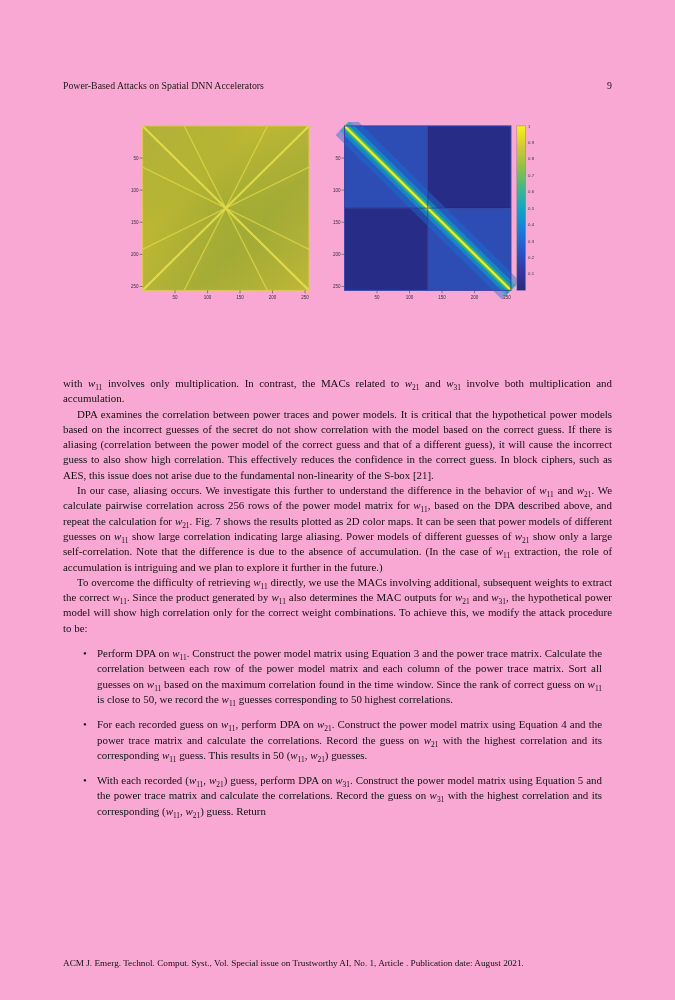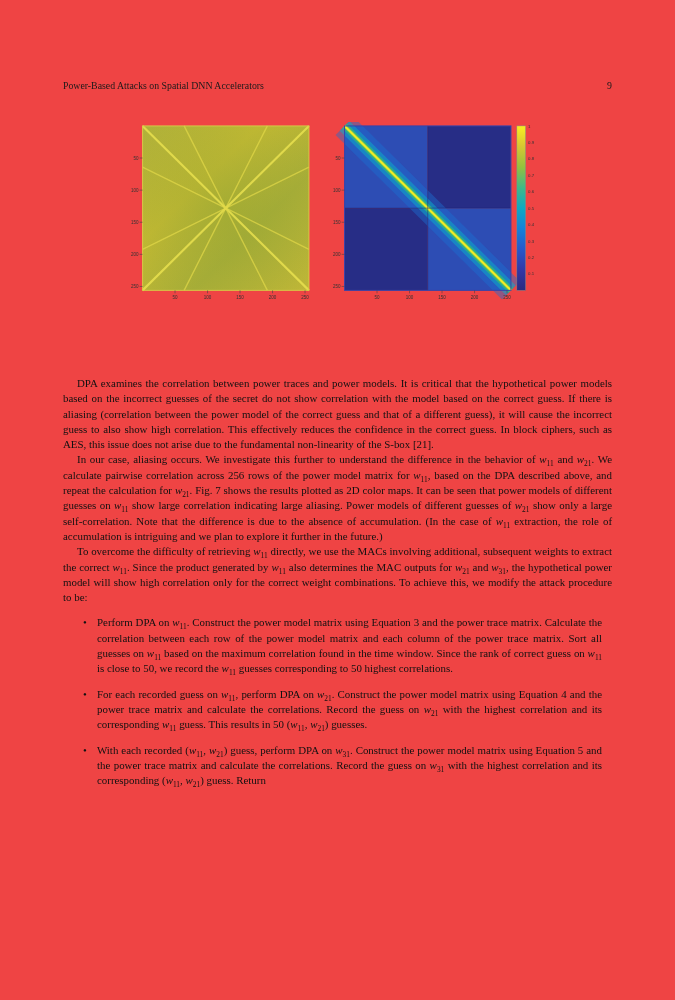--- a/index.html
+++ b/index.html
@@ -1,16 +1,16 @@
 <!DOCTYPE html>
 <html><head>
 <meta charset="utf-8">
 <style>
   html,body{margin:0;padding:0;background:#ffffff;}
-  .page{position:relative;width:675px;height:1000px;background:#ef4444;overflow:hidden;
+  .page{position:relative;width:675px;height:1000px;background:#f9a8d4;overflow:hidden;
         font-family:"Liberation Serif","DejaVu Serif",serif;color:#111;}
   .runhead{position:absolute;top:80px;left:63px;right:63px;display:flex;
            justify-content:space-between;font-size:9.8px;color:#1a1a1a;}
   .figures{position:absolute;top:122px;left:63px;width:549px;display:flex;
            justify-content:center;align-items:flex-start;gap:6px;}
   .figures svg{height:186px;display:block;}
   .tick{font-family:"Liberation Sans","DejaVu Sans",sans-serif;font-size:4.6px;fill:#333;}
   .cbt{font-family:"Liberation Sans","DejaVu Sans",sans-serif;font-size:4.4px;fill:#333;}
   .caption{position:absolute;top:314px;left:63px;width:549px;font-size:10.3px;
            line-height:13.8px;text-align:left;color:#111;}
@@ -141,24 +141,26 @@
         <text class="cbt" x="209.5" y="106.3">0.4</text>
         <text class="cbt" x="209.5" y="123.1">0.3</text>
         <text class="cbt" x="209.5" y="139.9">0.2</text>
         <text class="cbt" x="209.5" y="156.7">0.1</text>
       </g>
     </svg>
   </div>
 
 
   <div class="bodytext">
+    <p>with <i>w</i><sub>11</sub> involves only multiplication. In contrast, the MACs related to <i>w</i><sub>21</sub> and <i>w</i><sub>31</sub> involve both multiplication and accumulation.</p>
     <p class="indent">DPA examines the correlation between power traces and power models. It is critical that the hypothetical power models based on the incorrect guesses of the secret do not show correlation with the model based on the correct guess. If there is aliasing (correlation between the power model of the correct guess and that of a different guess), it will cause the incorrect guess to also show high correlation. This effectively reduces the confidence in the correct guess. In block ciphers, such as AES, this issue does not arise due to the fundamental non-linearity of the S-box [21].</p>
     <p class="indent">In our case, aliasing occurs. We investigate this further to understand the difference in the behavior of <i>w</i><sub>11</sub> and <i>w</i><sub>21</sub>. We calculate pairwise correlation across 256 rows of the power model matrix for <i>w</i><sub>11</sub>, based on the DPA described above, and repeat the calculation for <i>w</i><sub>21</sub>. Fig. 7 shows the results plotted as 2D color maps. It can be seen that power models of different guesses on <i>w</i><sub>11</sub> show large correlation indicating large aliasing. Power models of different guesses of <i>w</i><sub>21</sub> show only a large self-correlation. Note that the difference is due to the absence of accumulation. (In the case of <i>w</i><sub>11</sub> extraction, the role of accumulation is intriguing and we plan to explore it further in the future.)</p>
     <p class="indent">To overcome the difficulty of retrieving <i>w</i><sub>11</sub> directly, we use the MACs involving additional, subsequent weights to extract the correct <i>w</i><sub>11</sub>. Since the product generated by <i>w</i><sub>11</sub> also determines the MAC outputs for <i>w</i><sub>21</sub> and <i>w</i><sub>31</sub>, the hypothetical power model will show high correlation only for the correct weight combinations. To achieve this, we modify the attack procedure to be:</p>
     <ul class="steps">
       <li>Perform DPA on <i>w</i><sub>11</sub>. Construct the power model matrix using Equation 3 and the power trace matrix. Calculate the correlation between each row of the power model matrix and each column of the power trace matrix. Sort all guesses on <i>w</i><sub>11</sub> based on the maximum correlation found in the time window. Since the rank of correct guess on <i>w</i><sub>11</sub> is close to 50, we record the <i>w</i><sub>11</sub> guesses corresponding to 50 highest correlations.</li>
       <li>For each recorded guess on <i>w</i><sub>11</sub>, perform DPA on <i>w</i><sub>21</sub>. Construct the power model matrix using Equation 4 and the power trace matrix and calculate the correlations. Record the guess on <i>w</i><sub>21</sub> with the highest correlation and its corresponding <i>w</i><sub>11</sub> guess. This results in 50 (<i>w</i><sub>11</sub>, <i>w</i><sub>21</sub>) guesses.</li>
       <li>With each recorded (<i>w</i><sub>11</sub>, <i>w</i><sub>21</sub>) guess, perform DPA on <i>w</i><sub>31</sub>. Construct the power model matrix using Equation 5 and the power trace matrix and calculate the correlations. Record the guess on <i>w</i><sub>31</sub> with the highest correlation and its corresponding (<i>w</i><sub>11</sub>, <i>w</i><sub>21</sub>) guess. Return</li>
     </ul>
   </div>
 
+  <div class="footer">ACM J. Emerg. Technol. Comput. Syst., Vol. Special issue on Trustworthy AI, No. 1, Article . Publication date: August 2021.</div>
 
 </div>
 
 </body></html>

